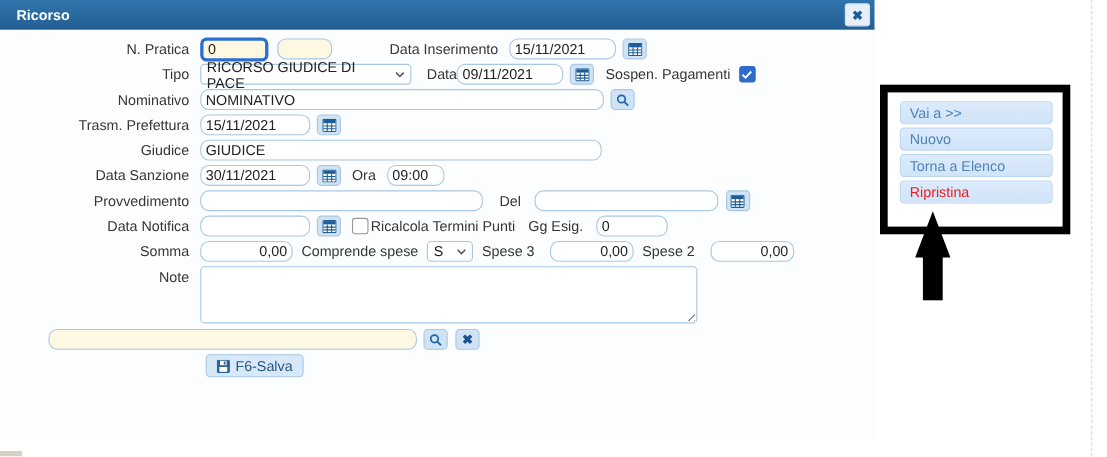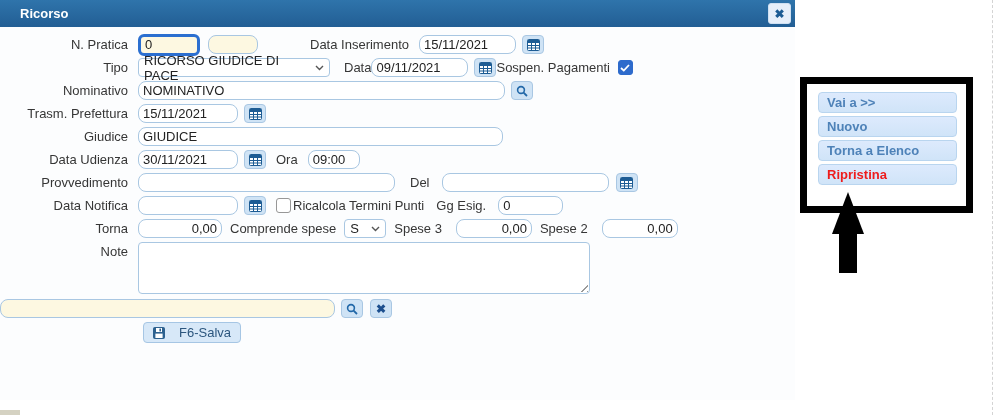--- a/index.html
+++ b/index.html
@@ -5,28 +5,28 @@
   * { box-sizing: border-box; margin: 0; padding: 0; }
   html,body { width:1006px; height:415px; overflow:hidden; background:#ffffff;
               font-family:"Liberation Sans", sans-serif; }
   .page { position:relative; width:1006px; height:415px; }
 
   
   .dialog { position:absolute; left:0; top:0; width:795px; height:400px;
             background:#fcfdfe; }
   .titlebar { position:absolute; left:0; top:0; width:795px; height:27px;
               background:linear-gradient(#2f74ab,#225e94); display:flex; align-items:center; }
-  .titlebar .title { color:#ffffff; font-size:13px; font-weight:bold; padding-left:20px; }
+  .titlebar .title { color:#ffffff; font-size:13px; font-weight:bold; padding-left:15px; }
   .close-btn { position:absolute; right:4px; top:3px; width:23px; height:21px;
                background:#e6effa; border:1px solid #cfe0f2; border-radius:3px;
                color:#1d5c94; font-weight:bold; font-size:12px; display:flex;
                align-items:center; justify-content:center; cursor:pointer; }
 
   .form { position:absolute; left:0; top:35px; width:795px; }
-  .row { display:flex; align-items:center; height:19px; margin-bottom:4px; }
+  .row { display:flex; align-items:center; height:19px; margin-bottom:4px;padding-left:44px; }
   .row.tall { height:52px; align-items:flex-start; margin-bottom:5px; }
   .flabel { width:138px; padding-right:10px; text-align:right; font-size:13px;
             color:#363636; flex:0 0 138px; line-height:19px; }
   .ilabel { font-size:13px; color:#363636; white-space:nowrap; }
 
   .ti { height:19px; border:1px solid #a9c7e2; border-radius:8px; background:#fff;
         font-family:"Liberation Sans",sans-serif; font-size:13px; color:#222;
         padding:0 4px; outline:none; }
   .ti.yellow { background:#fdf8e1; }
   .ti.focused { border:3px solid #2b6fd0; border-radius:6px; background:#fdf8e1;
@@ -51,30 +51,30 @@
   .checkbox.on svg { display:block; }
 
   textarea.note { width:452px; height:52px; border:1px solid #a9c7e2; border-radius:4px;
                   resize:none; background:#fff; font-family:"Liberation Sans",sans-serif;
                   font-size:13px; padding:2px 4px; outline:none; }
   .note-wrap { position:relative; width:452px; height:52px; }
   .resize-grip { position:absolute; right:2px; bottom:2px; width:10px; height:10px;
                  background:repeating-linear-gradient(-45deg,#9a9a9a 0 1px,transparent 1px 4px);
                  clip-path:polygon(100% 0,100% 100%,0 100%); }
 
-  .save-btn { display:inline-flex; align-items:center; gap:14px; height:21px;
+  .save-btn { display:inline-flex; align-items:center; gap:5px; height:21px;
               background:#d7e8f8; border:1px solid #a6c6e4; border-radius:4px;
               color:#2c567e; font-size:13px; padding:0 9px; margin-left:143px;
               cursor:pointer; }
 
   
   .side-btn { position:absolute; left:818px; width:139px; height:21px;
               background:linear-gradient(#ddeafd,#d0e4f8); border:1px solid #b9d5ef;
               border-radius:4px; font-size:13px; color:#4e82b8; display:flex;
-              align-items:center; padding-left:8px; cursor:pointer;font-weight:bold; }
+              align-items:center; padding-left:8px; cursor:pointer; }
   .side-btn.red { color:#ee1c1c; }
 
   .hl-box { position:absolute; left:800px; top:77px; width:173px; height:136px;
             border:7px solid #000; }
   .arrow-head { position:absolute; left:832px; top:192px; width:0; height:0;
                 border-left:16px solid transparent; border-right:16px solid transparent;
                 border-bottom:42px solid #000; }
   .arrow-stem { position:absolute; left:839px; top:233px; width:18px; height:40px;
                 background:#000; }
 
@@ -123,21 +123,21 @@
         </div>
         <span class="ilabel" style="margin-left:14px">Data</span>
         <input class="ti" style="width: 97px; " value="09/11/2021">
         <span class="icobtn" style="margin-left:6px">
           <svg width="13" height="12" viewBox="0 0 13 12">
               <rect x="0.5" y="0.5" width="12" height="11" rx="1" fill="#fff" stroke="#1d5c94"></rect>
               <rect x="1" y="1" width="11" height="3" fill="#1d5c94"></rect>
               <path d="M4.5 4v7M8.5 4v7M1 6.5h11M1 9h11" stroke="#1d5c94" stroke-width="1" fill="none"></path>
             </svg>
         </span>
-        <span class="ilabel" style="margin-left:0">Sospen. Pagamenti</span>
+        <span class="ilabel" style="margin-left:10px">Sospen. Pagamenti</span>
         <span class="checkbox on" style="margin-left:8px">
           <svg width="10" height="8" viewBox="0 0 10 8">
               <polyline points="1,4 3.8,6.6 9,1" fill="none" stroke="#fff" stroke-width="1.8"></polyline>
             </svg>
         </span>
       </div>
 
       <div class="row">
         <span class="flabel">Nominativo</span>
         <input class="ti" style="width: 367px;" value="NOMINATIVO">
@@ -160,21 +160,21 @@
             </svg>
         </span>
       </div>
 
       <div class="row">
         <span class="flabel">Giudice</span>
         <input class="ti" style="width: 365px;" value="GIUDICE">
       </div>
 
       <div class="row">
-        <span class="flabel">Data Udienza</span>
+        <span class="flabel">Data Sanzione</span>
         <input class="ti" style="width: 100px;" value="30/11/2021">
         <span class="icobtn" style="margin-left:6px">
           <svg width="13" height="12" viewBox="0 0 13 12">
               <rect x="0.5" y="0.5" width="12" height="11" rx="1" fill="#fff" stroke="#1d5c94"></rect>
               <rect x="1" y="1" width="11" height="3" fill="#1d5c94"></rect>
               <path d="M4.5 4v7M8.5 4v7M1 6.5h11M1 9h11" stroke="#1d5c94" stroke-width="1" fill="none"></path>
             </svg>
         </span>
         <span class="ilabel" style="margin-left:10px">Ora</span>
         <input class="ti" style="width: 52px; margin-left: 10px;" value="09:00">
@@ -207,21 +207,21 @@
         </span>
         <span class="checkbox" style="margin-left:10px">
           
         </span>
         <span class="ilabel" style="margin-left:2px">Ricalcola Termini Punti</span>
         <span class="ilabel" style="margin-left:12px">Gg Esig.</span>
         <input class="ti" style="width: 65px; margin-left: 12px;" value="0">
       </div>
 
       <div class="row">
-        <span class="flabel">Torna</span>
+        <span class="flabel">Somma</span>
         <input class="ti num" style="width: 84px;" value="0,00">
         <span class="ilabel" style="margin-left:8px">Comprende spese</span>
         <div class="selbox" style="width:42px; margin-left:8px">
           <span>S</span>
           <svg class="chev" width="9" height="6" viewBox="0 0 9 6">
               <polyline points="1,1 4.5,4.5 8,1" fill="none" stroke="#555" stroke-width="1.4"></polyline>
             </svg>
         </div>
         <span class="ilabel" style="margin-left:8px">Spese 3</span>
         <input class="ti num" style="width: 76px; margin-left: 14px;" value="0,00">

